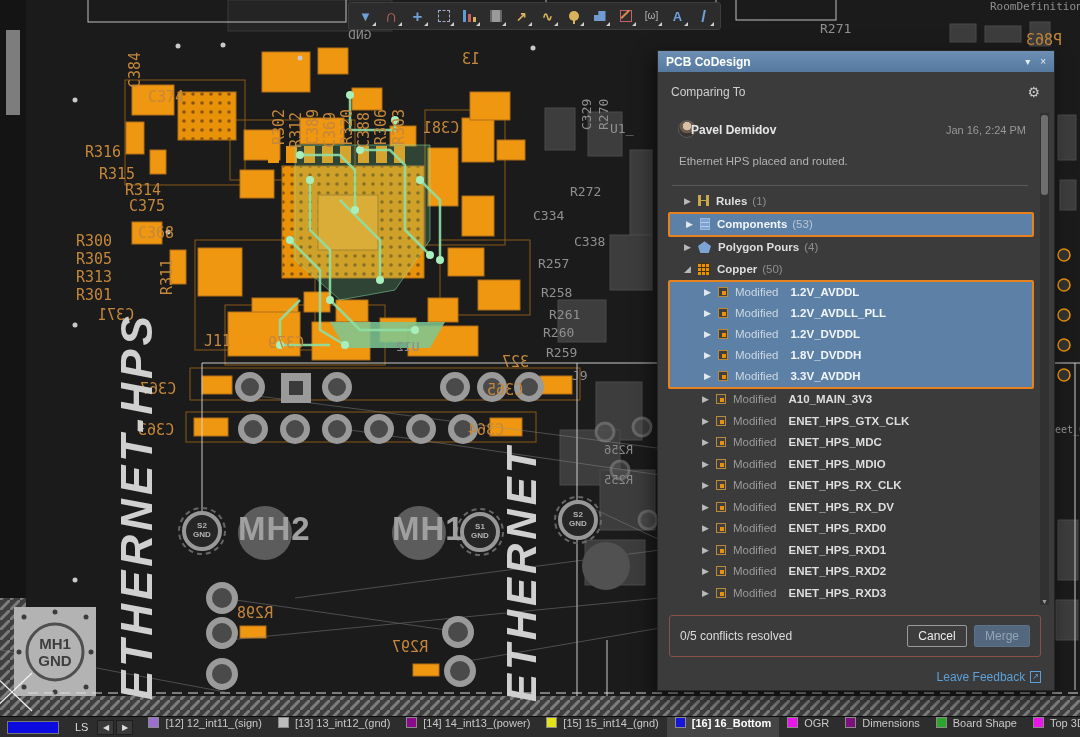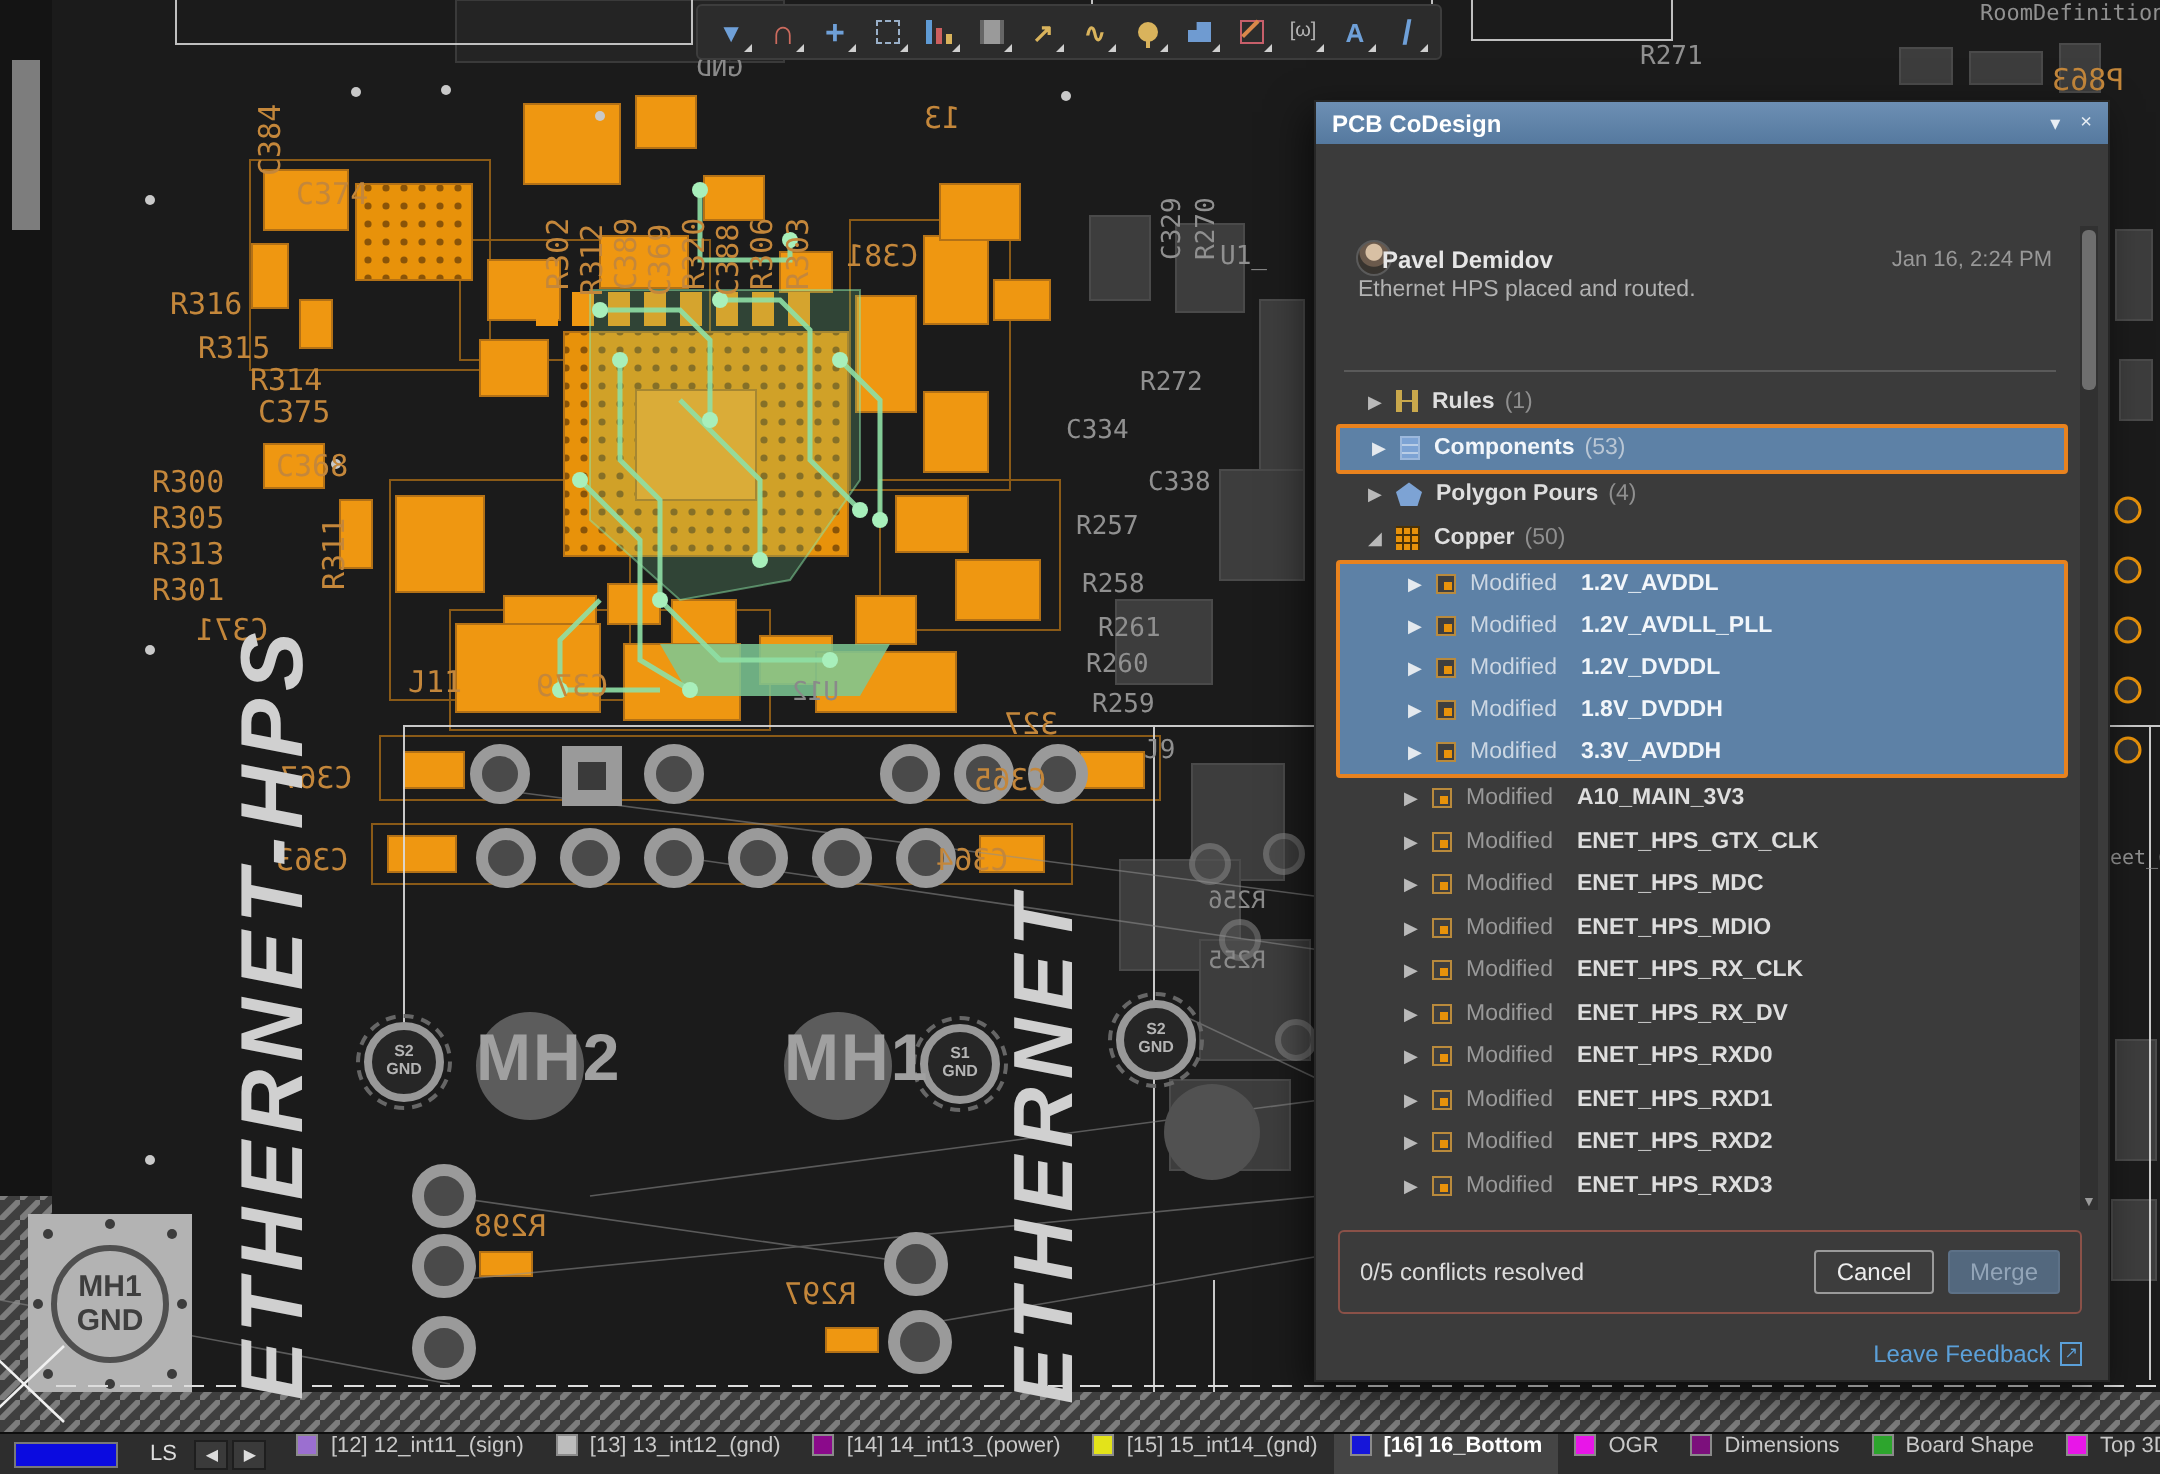--- a/index.html
+++ b/index.html
@@ -59,21 +59,21 @@
   #panel-title { font-weight:bold; color:#fff; font-size:12px; flex:1; }
   .hdr-ic { color:#e8eef4; font-size:10px; margin-left:10px; cursor:default; }
   .cmp-row { position:absolute; left:13px; right:14px; top:33px; display:flex; align-items:center; }
   #cmp-label { font-size:12px; color:#cfcfcf; flex:1; }
   #gear { color:#c9c9c9; font-size:14px; }
   #commit { position:absolute; left:13px; right:26px; top:62px; height:64px; }
   .avatar { position:absolute; left:7px; top:7px; width:18px; height:18px; border-radius:50%;
     background:radial-gradient(circle at 50% 32%, #d8c0a4 0 4px, #6b5a4c 4.5px 7px, #38342f 7.5px); border:1px solid #5a5a5a; }
   #commit-author { position:absolute; left:20px; top:10px; font-weight:bold; color:#e6e6e6; }
   #commit-date { position:absolute; right:2px; top:11px; color:#989898; font-size:11px; }
-  #commit-msg { position:absolute; left:8px; top:26px; color:#b2b2b2; font-size:11.5px;text-align:center; }
+  #commit-msg { position:absolute; left:8px; top:42px; color:#b2b2b2; font-size:11.5px;text-align:center; }
   #divider { position:absolute; left:14px; right:26px; top:134px; border-top:1px solid #5a5a5a; }
 
   #tree { position:absolute; left:10px; right:20px; top:139px; height:414px; overflow:hidden; }
   .trow { display:flex; align-items:center; height:21.5px; padding-left:16px; font-size:11.5px; }
   .trow.child { padding-left:34px; }
   .arr { width:14px; color:#b9b9b9; font-size:9px; flex:0 0 auto; }
   .ticon { display:inline-block; margin-right:7px; flex:0 0 auto; }
   .ticon.rules { width:11px; height:11px; border-left:3px solid #c9a84c; border-right:3px solid #c9a84c; position:relative; }
   .ticon.rules::after { content:""; position:absolute; top:5px; left:0; right:0; height:1px; background:#c9a84c; }
   .ticon.components { width:10px; height:12px; border:1px solid #9cb8dc;
@@ -477,20 +477,24 @@
       </div>
   </div>
 
   <div id="panel">
     <div id="panel-header">
       <span id="panel-title">PCB CoDesign</span>
       <span class="hdr-ic">▾</span>
       <span class="hdr-ic">×</span>
     </div>
 
+    <div class="cmp-row">
+      <span id="cmp-label">Comparing To</span>
+      <span id="gear">⚙</span>
+    </div>
 
     <div id="commit">
       <span class="avatar"></span>
       <span id="commit-author">Pavel Demidov</span>
       <span id="commit-date">Jan 16, 2:24 PM</span>
       <span id="commit-msg">Ethernet HPS placed and routed.</span>
     </div>
     <div id="divider"></div>
 
     <div id="tree">

